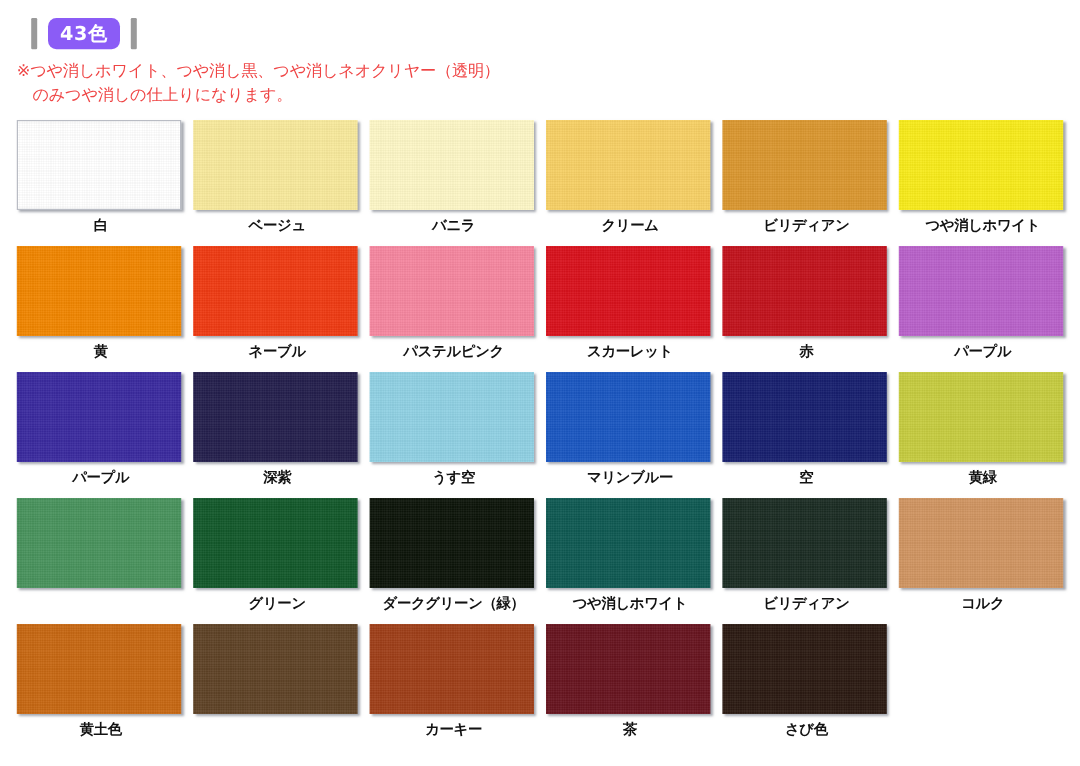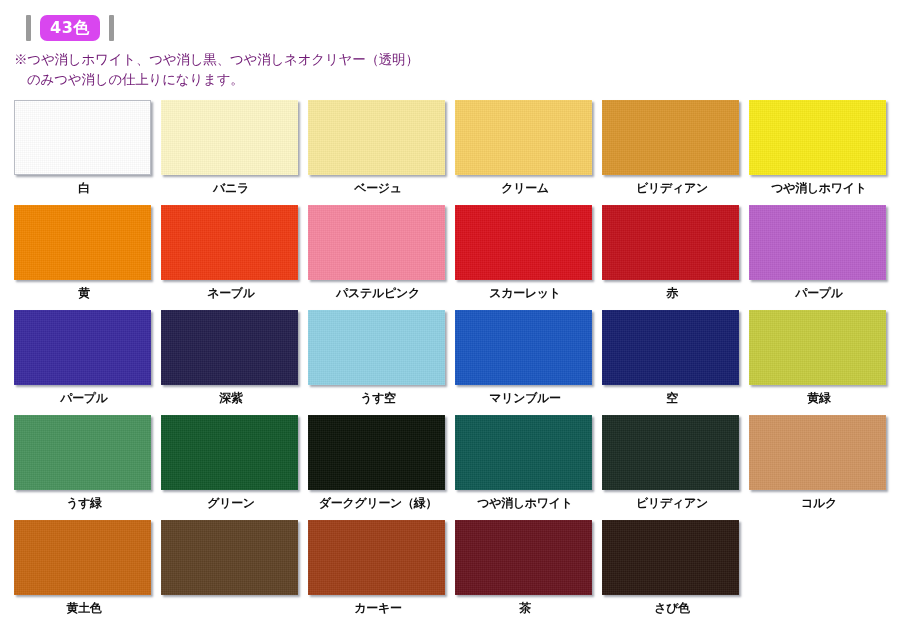--- a/index.html
+++ b/index.html
@@ -34,21 +34,21 @@
     height: 30px;
   }
   .tick-bar {
     width: 5px;
     height: 26px;
     background: #9a9a9a;
     border-radius: 1px;
   }
   .badge {
     margin: 0 9px;
-    background: #d946ef;
+    background: #8b5cf6;
     border-radius: 7px;
     height: 26px;
     padding: 0 10px;
     display: flex;
     align-items: center;
     justify-content: center;
     box-sizing: border-box;
   }
   .badge-text {
     color: #ffffff;
@@ -59,23 +59,22 @@
     white-space: nowrap;
   }
 
   .note {
     position: absolute;
     left: 14px;
     top: 50px;
     width: 560px;
     font-size: 13.5px;
     line-height: 1.45;
-    color: #701a75;
+    color: #ef4444;
     letter-spacing: -0.2px;
-    font-family: Liberation Serif, serif;
   }
   .note-line2 {
     padding-left: 13px;
     display: block;
   }
 
   
   .grid {
     position: absolute;
     left: 14px;
@@ -142,28 +141,28 @@
     <span class="note-line2">のみつや消しの仕上りになります。</span>
   </div>
 </div>
 
 <div class="grid" id="swatch-grid">
     <div class="cell">
       <div class="chip bordered" style="background: rgb(255, 255, 255);"></div>
       <div class="chip-label">白</div>
     </div>
     <div class="cell">
+      <div class="chip" style="background: rgb(247, 232, 155);"></div>
+      <div class="chip-label">ベージュ</div>
+    </div>
+    <div class="cell">
       <div class="chip" style="background: rgb(252, 246, 197);"></div>
       <div class="chip-label">バニラ</div>
     </div>
     <div class="cell">
-      <div class="chip" style="background: rgb(247, 232, 155);"></div>
-      <div class="chip-label">ベージュ</div>
-    </div>
-    <div class="cell">
       <div class="chip" style="background: rgb(246, 207, 100);"></div>
       <div class="chip-label">クリーム</div>
     </div>
     <div class="cell">
       <div class="chip" style="background: rgb(217, 150, 47);"></div>
       <div class="chip-label">ビリディアン</div>
     </div>
     <div class="cell">
       <div class="chip" style="background: rgb(247, 234, 26);"></div>
       <div class="chip-label">つや消しホワイト</div>
@@ -211,21 +210,20 @@
     <div class="cell">
       <div class="chip" style="background: rgb(23, 31, 110);"></div>
       <div class="chip-label">空</div>
     </div>
     <div class="cell">
       <div class="chip" style="background: rgb(197, 203, 63);"></div>
       <div class="chip-label">黄緑</div>
     </div>
     <div class="cell">
       <div class="chip" style="background: rgb(72, 146, 92);"></div>
-      <div class="chip-label">うす緑</div>
     </div>
     <div class="cell">
       <div class="chip" style="background: rgb(18, 88, 42);"></div>
       <div class="chip-label">グリーン</div>
     </div>
     <div class="cell">
       <div class="chip" style="background: rgb(12, 20, 9);"></div>
       <div class="chip-label">ダークグリーン（緑）</div>
     </div>
     <div class="cell">

